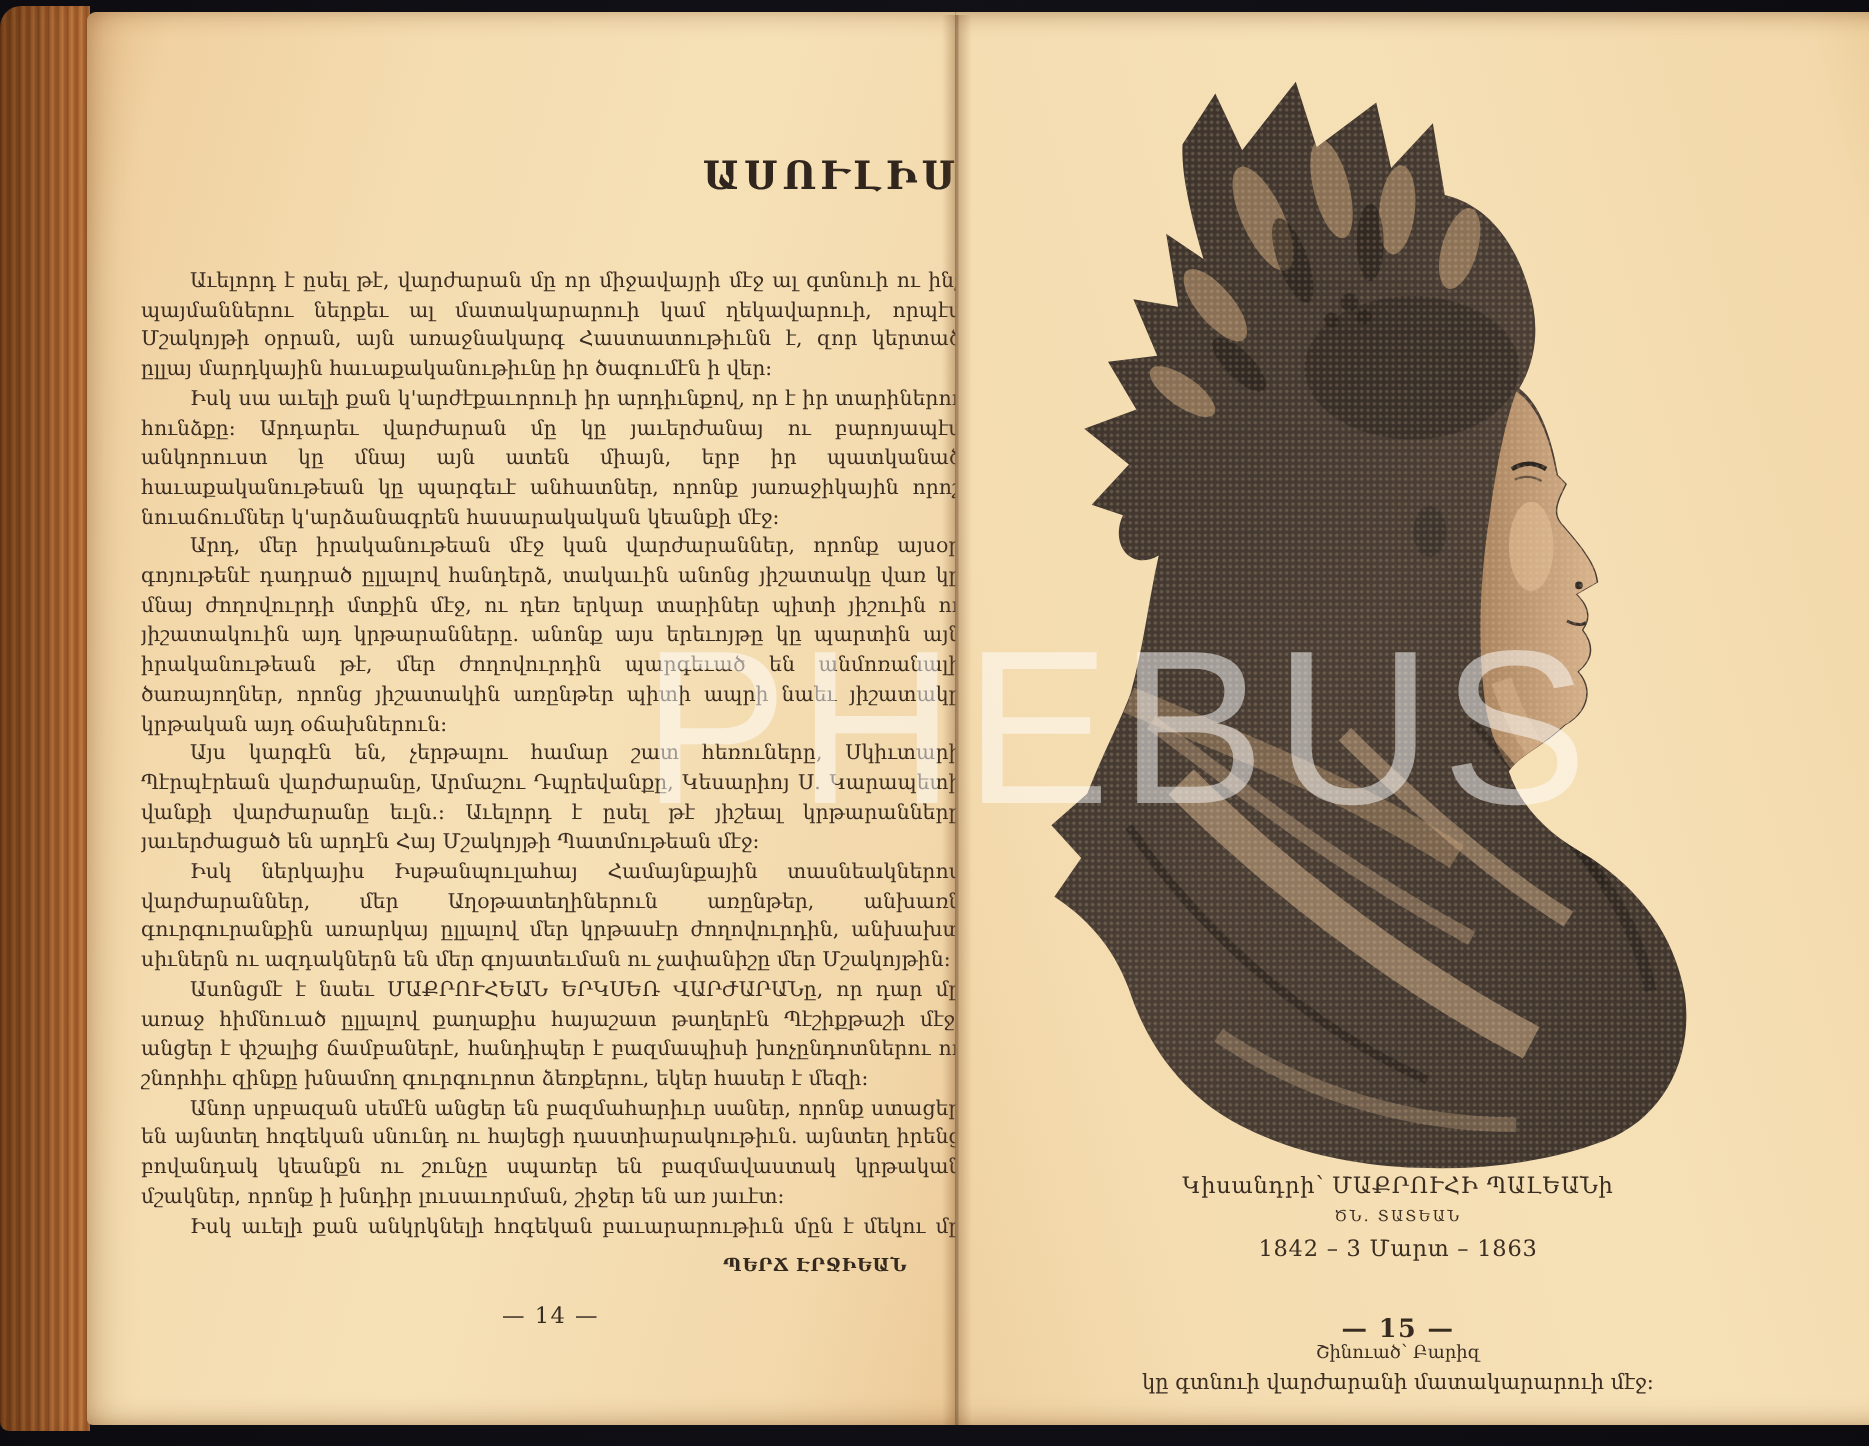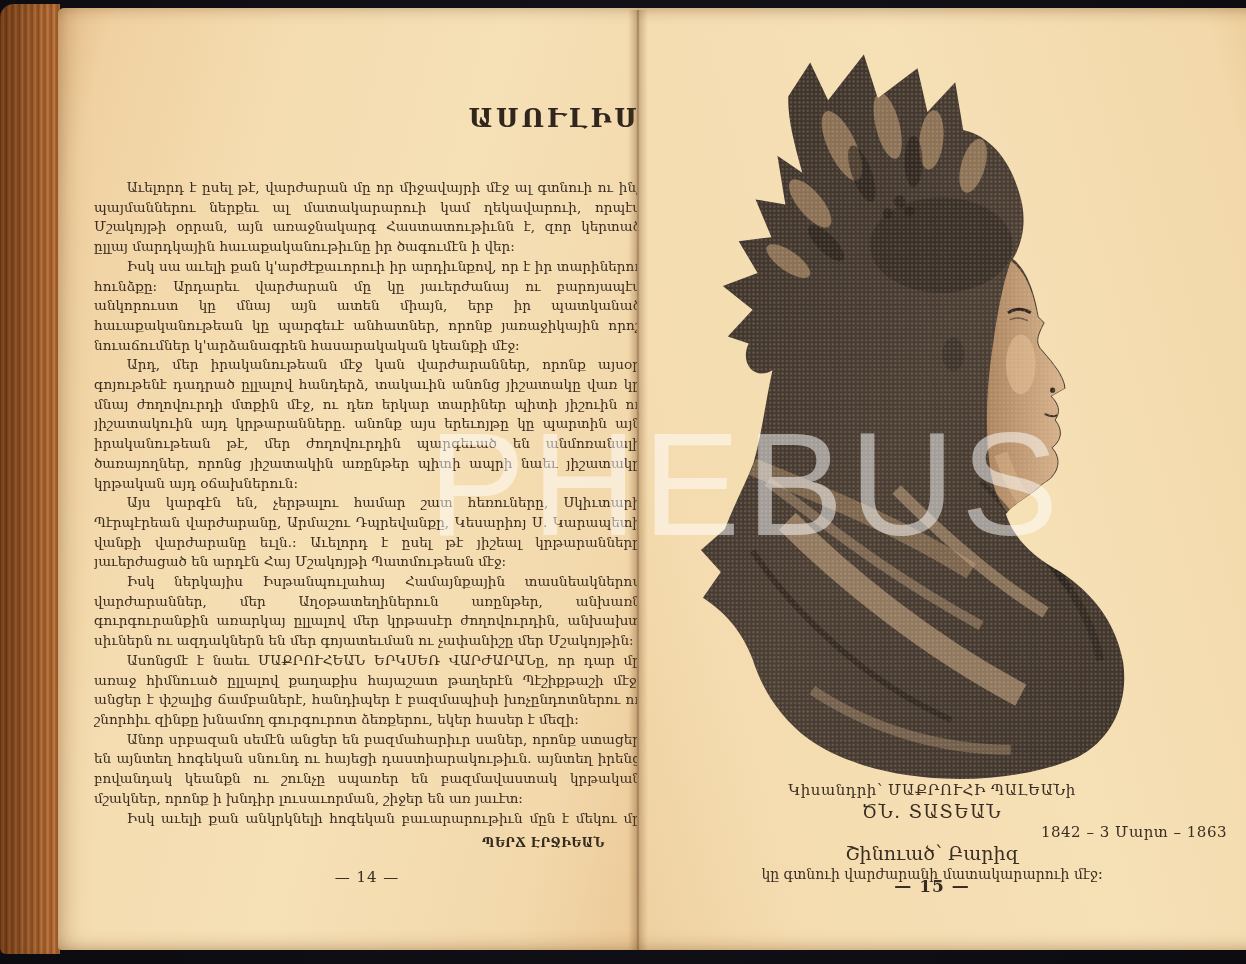--- a/index.html
+++ b/index.html
@@ -62,23 +62,23 @@
   }
 
   
   .figure{position:absolute;left:56px;top:44px;width:447px;height:730px;}
   .figure svg{width:100%;height:100%;display:block;}
   .caption{
     position:absolute;left:0;top:772px;width:590px;text-align:center;color:#3a2d22;
   }
   .cap{line-height:21px;}
   .cap-1{font-size:15px;letter-spacing:.5px;}
-  .cap-2{font-size:18px;letter-spacing:1.5px;}
-  .cap-3{font-size:15px;letter-spacing:.5px;text-align:right;}
-  .cap-4{font-size:19px;}
+  .cap-2{font-size:10px;letter-spacing:1.5px;}
+  .cap-3{font-size:15px;letter-spacing:.5px;}
+  .cap-4{font-size:12px;margin-top:48px;}
   .cap-5{font-size:14px;}
   .page-num-r{
     position:absolute;left:0;top:868px;width:590px;text-align:center;
     font-size:17px;font-weight:bold;color:#382c21;letter-spacing:1px;
   }
 
   
   .watermark{
     position:absolute;left:428px;top:412px;z-index:40;
     font-family:Liberation Sans, sans-serif;

